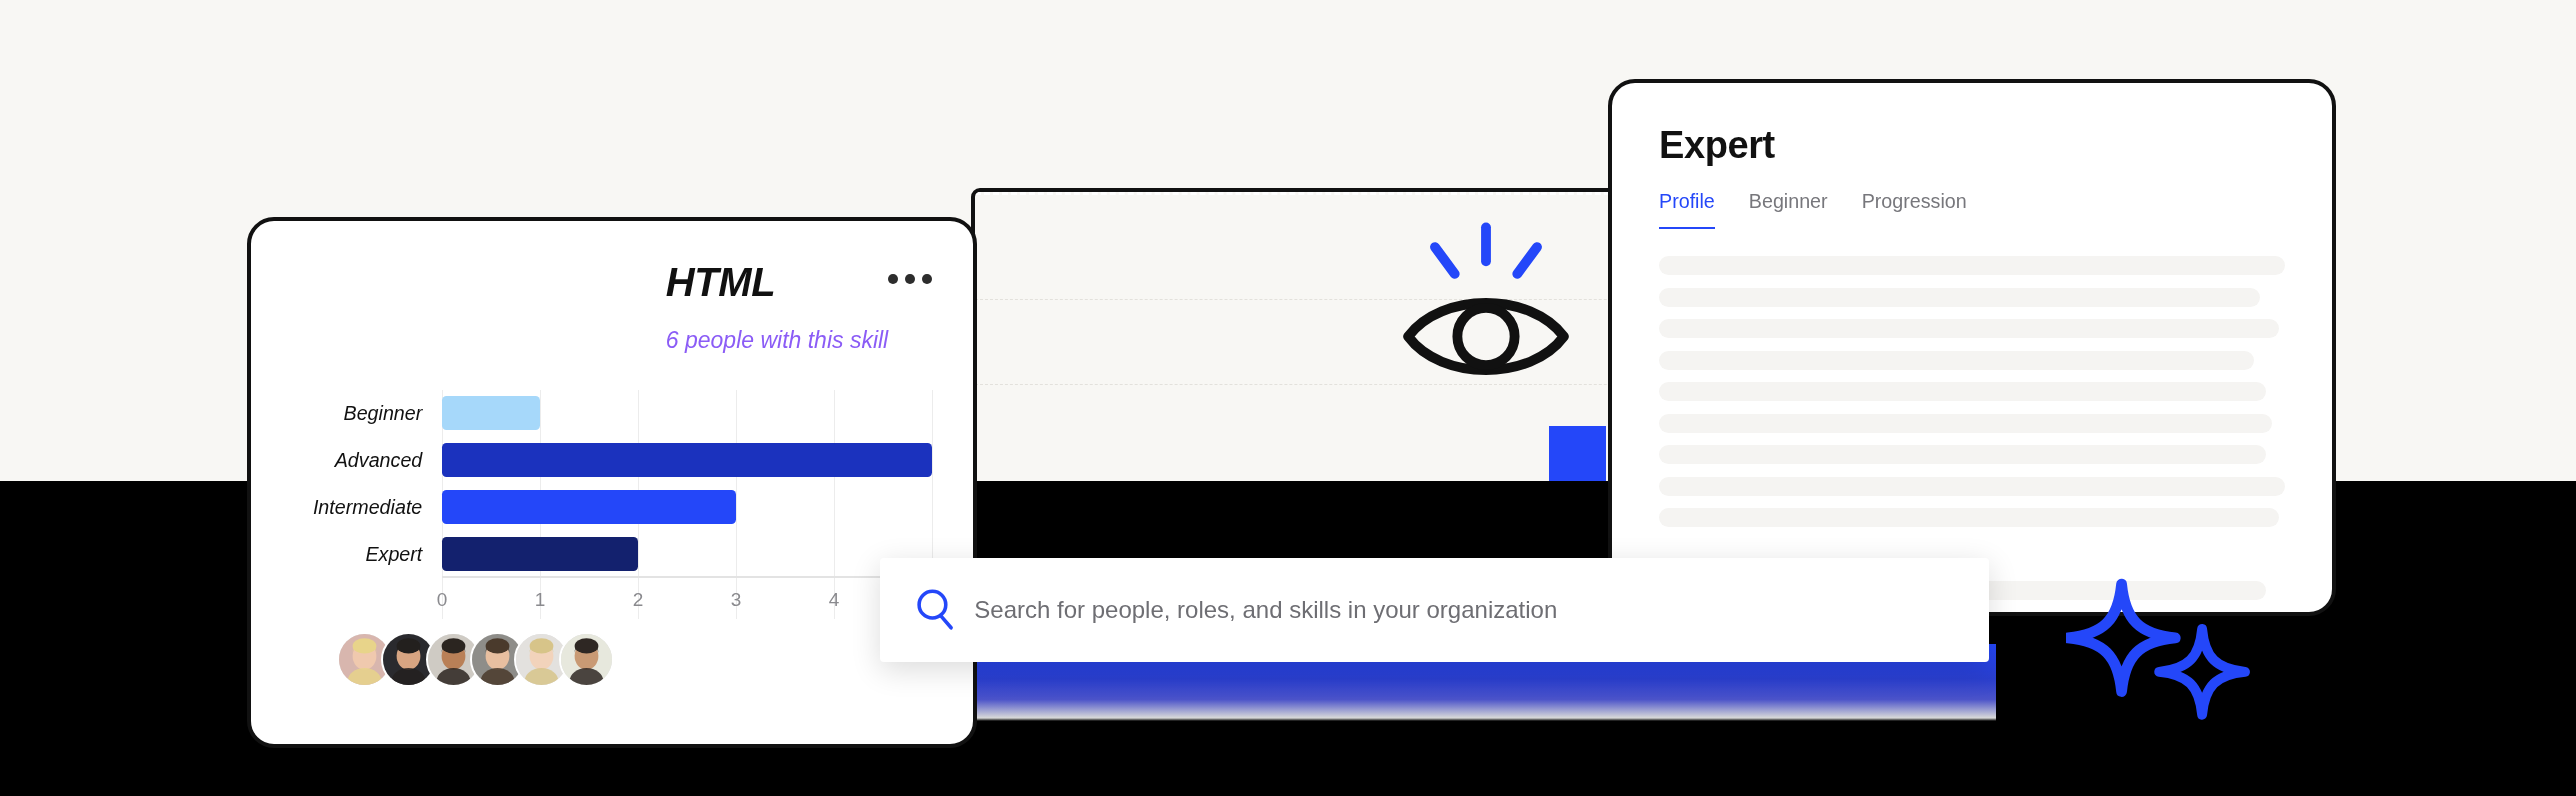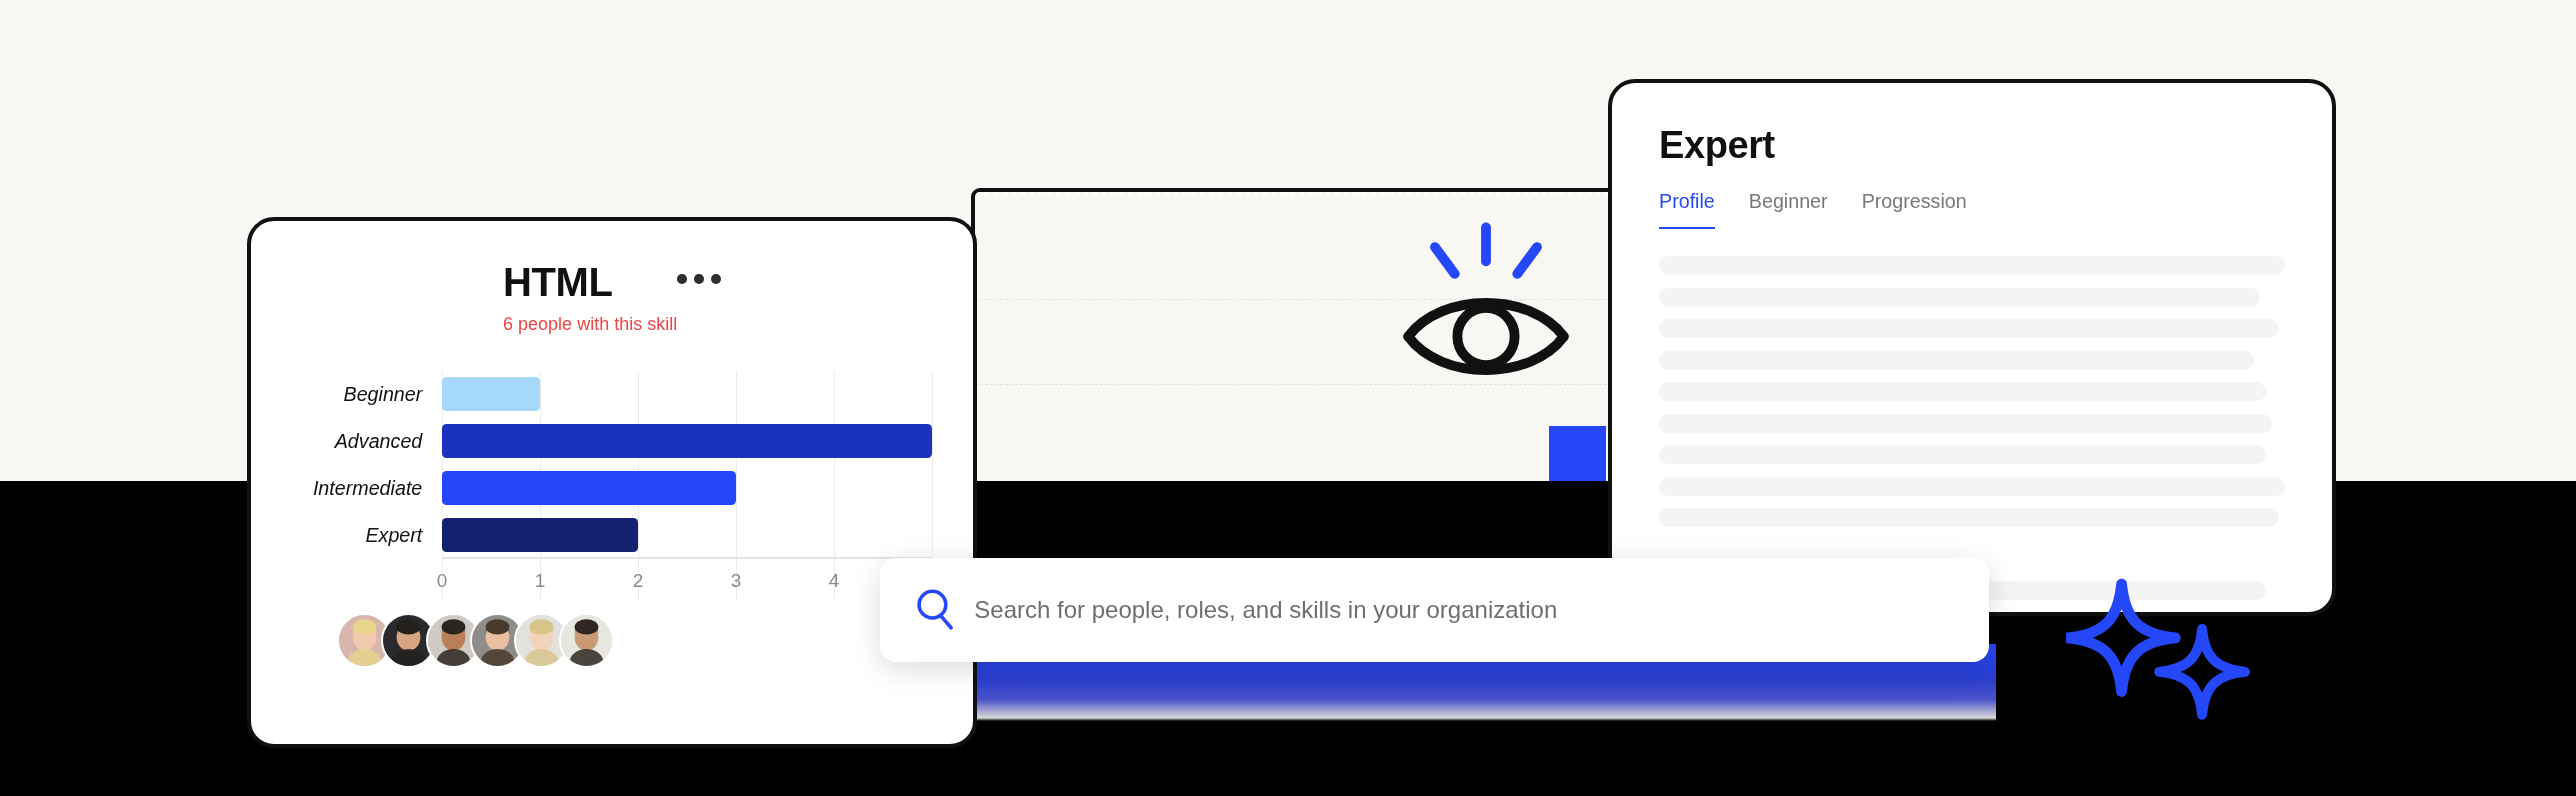--- a/index.html
+++ b/index.html
@@ -47,23 +47,23 @@
     background:linear-gradient(180deg,#2447F9 0%, #2A3FD0 45%, #4B53C9 72%, rgba(255,255,255,0.85) 96%, rgba(255,255,255,0) 100%);
     z-index:6; filter:blur(0.4px);
   }
 
   
   .html-card {
     position:absolute; left:247px; top:217px; width:730px; height:531px;
     background:#FFFFFF; border:4.5px solid #111111; border-radius:27px;
     z-index:8; padding:39px 41px 0 41px;
   }
-  .card-head { display:flex; align-items:flex-start; justify-content:center; }
+  .card-head { display:flex; align-items:flex-start; justify-content:flex-end;font-style:italic; }
   .card-title { font-size:40px; font-weight:700; color:#111111; letter-spacing:-0.4px; }
-  .card-sub { font-size:18px; color:#ef4444; margin-top:9px; }
+  .card-sub { font-size:23px; color:#8b5cf6; margin-top:22px; }
   .dots-btn { display:flex; gap:7.2px; align-items:center; margin-top:14.3px; cursor:pointer; }
   .dots-btn span { width:9.8px; height:9.8px; border-radius:50%; background:#2D2D2D; display:block; }
 
   
   .hchart { margin-top:36px; position:relative; }
   .hrow { display:flex; align-items:center; height:47px;font-style:italic; }
   .hlabel {
     width:150px; text-align:right; padding-right:19.7px;
     font-size:19.7px; color:#111111; font-weight:400;
   }
@@ -96,21 +96,21 @@
   .expert-title { font-size:38px; font-weight:700; color:#111111; letter-spacing:-0.4px; }
   .expert-tabs { display:flex; gap:34px; margin-top:23px; }
   .etab { font-size:19.7px; color:#77777C; padding-bottom:14px; cursor:pointer; }
   .etab.active { color:#2447F9; border-bottom:2.7px solid #2447F9; font-weight:400; }
   .skel-group { margin-top:27px; }
   .skel { height:19px; border-radius:9.8px; background:#F5F4F2; margin-bottom:12.5px; }
 
   
   .searchbar {
     position:absolute; left:880px; top:558px; width:1109px; height:104px;
-    background:#FFFFFF; border-radius:16px; z-index:20;
+    background:#FFFFFF; border-radius:4px; z-index:20;
     box-shadow:0 7.2px 30px rgba(0,0,0,0.14);
     display:flex; align-items:center; padding:0 38px 0 32px;
   }
   .search-icon { width:48px; height:48px; flex:0 0 auto; margin-right:14.3px; }
   .search-input {
     flex:1; border:none; outline:none; background:transparent;
     font-family:"Liberation Sans", sans-serif; font-size:24px; color:#6E6E73;
   }
   .search-input::placeholder { color:#6E6E73; opacity:1; }
   .org-pill {

